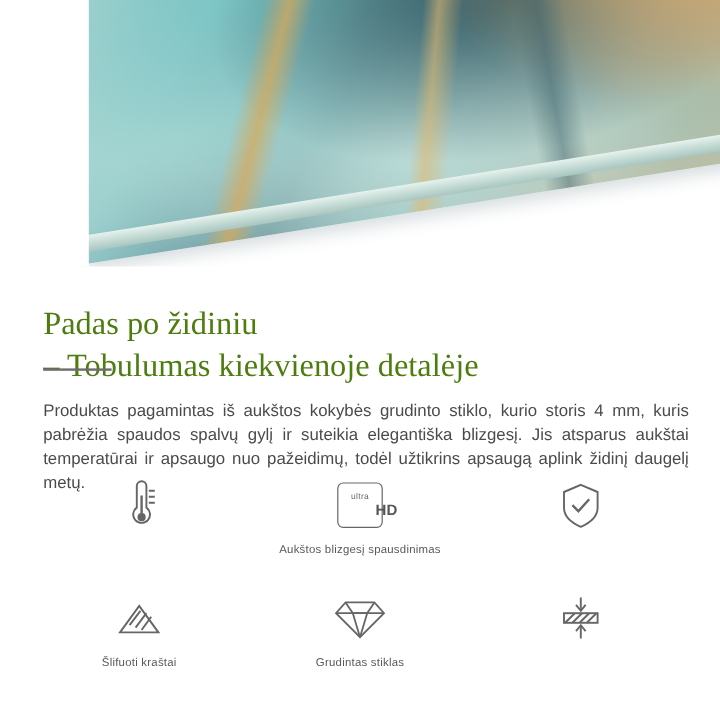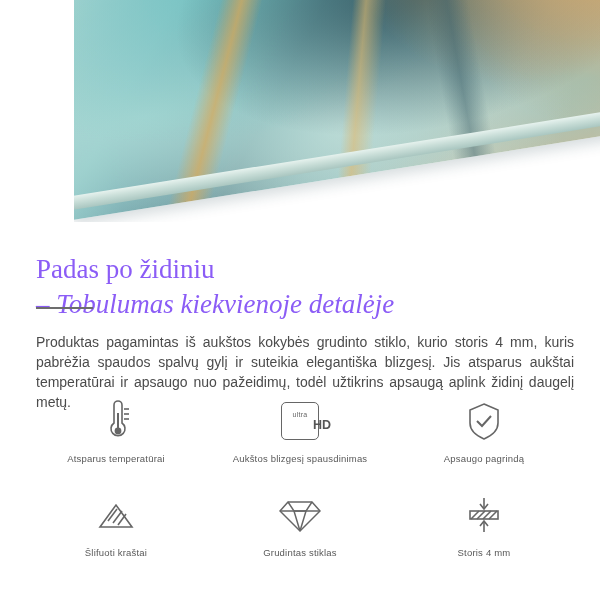--- a/index.html
+++ b/index.html
@@ -96,24 +96,24 @@
 
   
   .headline {
     position: absolute;
     left: 36px;
     top: 234px;
     width: 540px;
     font-family: "Liberation Serif", serif;
     font-size: 27px;
     line-height: 35px;
-    color: #8b5cf6;
+    color: #4d7c0f;
     font-weight: 400;
   }
-  .headline .line2 { display: block; font-style: italic; }
+  .headline .line2 { display: block; }
 
   .divider {
     position: absolute;
     left: 36px;
     top: 307px;
     width: 57px;
     height: 2px;
     background: #6d6d6d;
   }
 
@@ -197,41 +197,39 @@
       <div class="feature-icon">
         <svg width="40" height="44" viewBox="0 0 40 44" fill="none" stroke="#666" stroke-width="1.6">
           <path d="M18 6 a4 4 0 0 1 8 0 v18 a7 7 0 1 1 -8 0 z"></path>
           <circle cx="22" cy="32" r="3.4" fill="#666" stroke="none"></circle>
           <line x1="22" y1="14" x2="22" y2="30" stroke-width="2"></line>
           <line x1="28" y1="10" x2="33" y2="10"></line>
           <line x1="28" y1="15" x2="33" y2="15"></line>
           <line x1="28" y1="20" x2="33" y2="20"></line>
         </svg>
       </div>
-      <div class="feature-label">Atsparus temperatūrai</div>
     </div>
 
     <div class="feature">
       <div class="feature-icon">
         <div class="icon-hd">
           <span class="t1">ultra</span>
           <span class="t2">HD</span>
         </div>
       </div>
       <div class="feature-label">Aukštos blizgesį spausdinimas</div>
     </div>
 
     <div class="feature">
       <div class="feature-icon">
         <svg width="40" height="44" viewBox="0 0 40 44" fill="none" stroke="#666" stroke-width="1.6">
           <path d="M20 5 L34 11 V24 C34 32 27 37 20 40 C13 37 6 32 6 24 V11 Z"></path>
           <polyline points="13,22 18,27 27,17" stroke-width="2"></polyline>
         </svg>
       </div>
-      <div class="feature-label">Apsaugo pagrindą</div>
     </div>
 
     <div class="feature">
       <div class="feature-icon">
         <svg width="44" height="40" viewBox="0 0 44 40" fill="none" stroke="#666" stroke-width="1.6">
           <path d="M6 32 H38 L22 10 Z" stroke="none" fill="none"></path>
           <path d="M6 32 L22 10 L38 32 Z"></path>
           <line x1="14" y1="26" x2="23" y2="14"></line>
           <line x1="19" y1="28" x2="28" y2="16"></line>
           <line x1="24" y1="30" x2="32" y2="19"></line>
@@ -260,17 +258,16 @@
           <polyline points="18,10 22,15 26,10"></polyline>
           <rect x="8" y="17" width="28" height="8"></rect>
           <line x1="9" y1="25" x2="17" y2="17"></line>
           <line x1="15" y1="25" x2="23" y2="17"></line>
           <line x1="21" y1="25" x2="29" y2="17"></line>
           <line x1="27" y1="25" x2="35" y2="17"></line>
           <line x1="22" y1="38" x2="22" y2="28"></line>
           <polyline points="18,32 22,27 26,32"></polyline>
         </svg>
       </div>
-      <div class="feature-label">Storis 4 mm</div>
     </div>
 
   </div>
 </div>
 
 </body></html>

